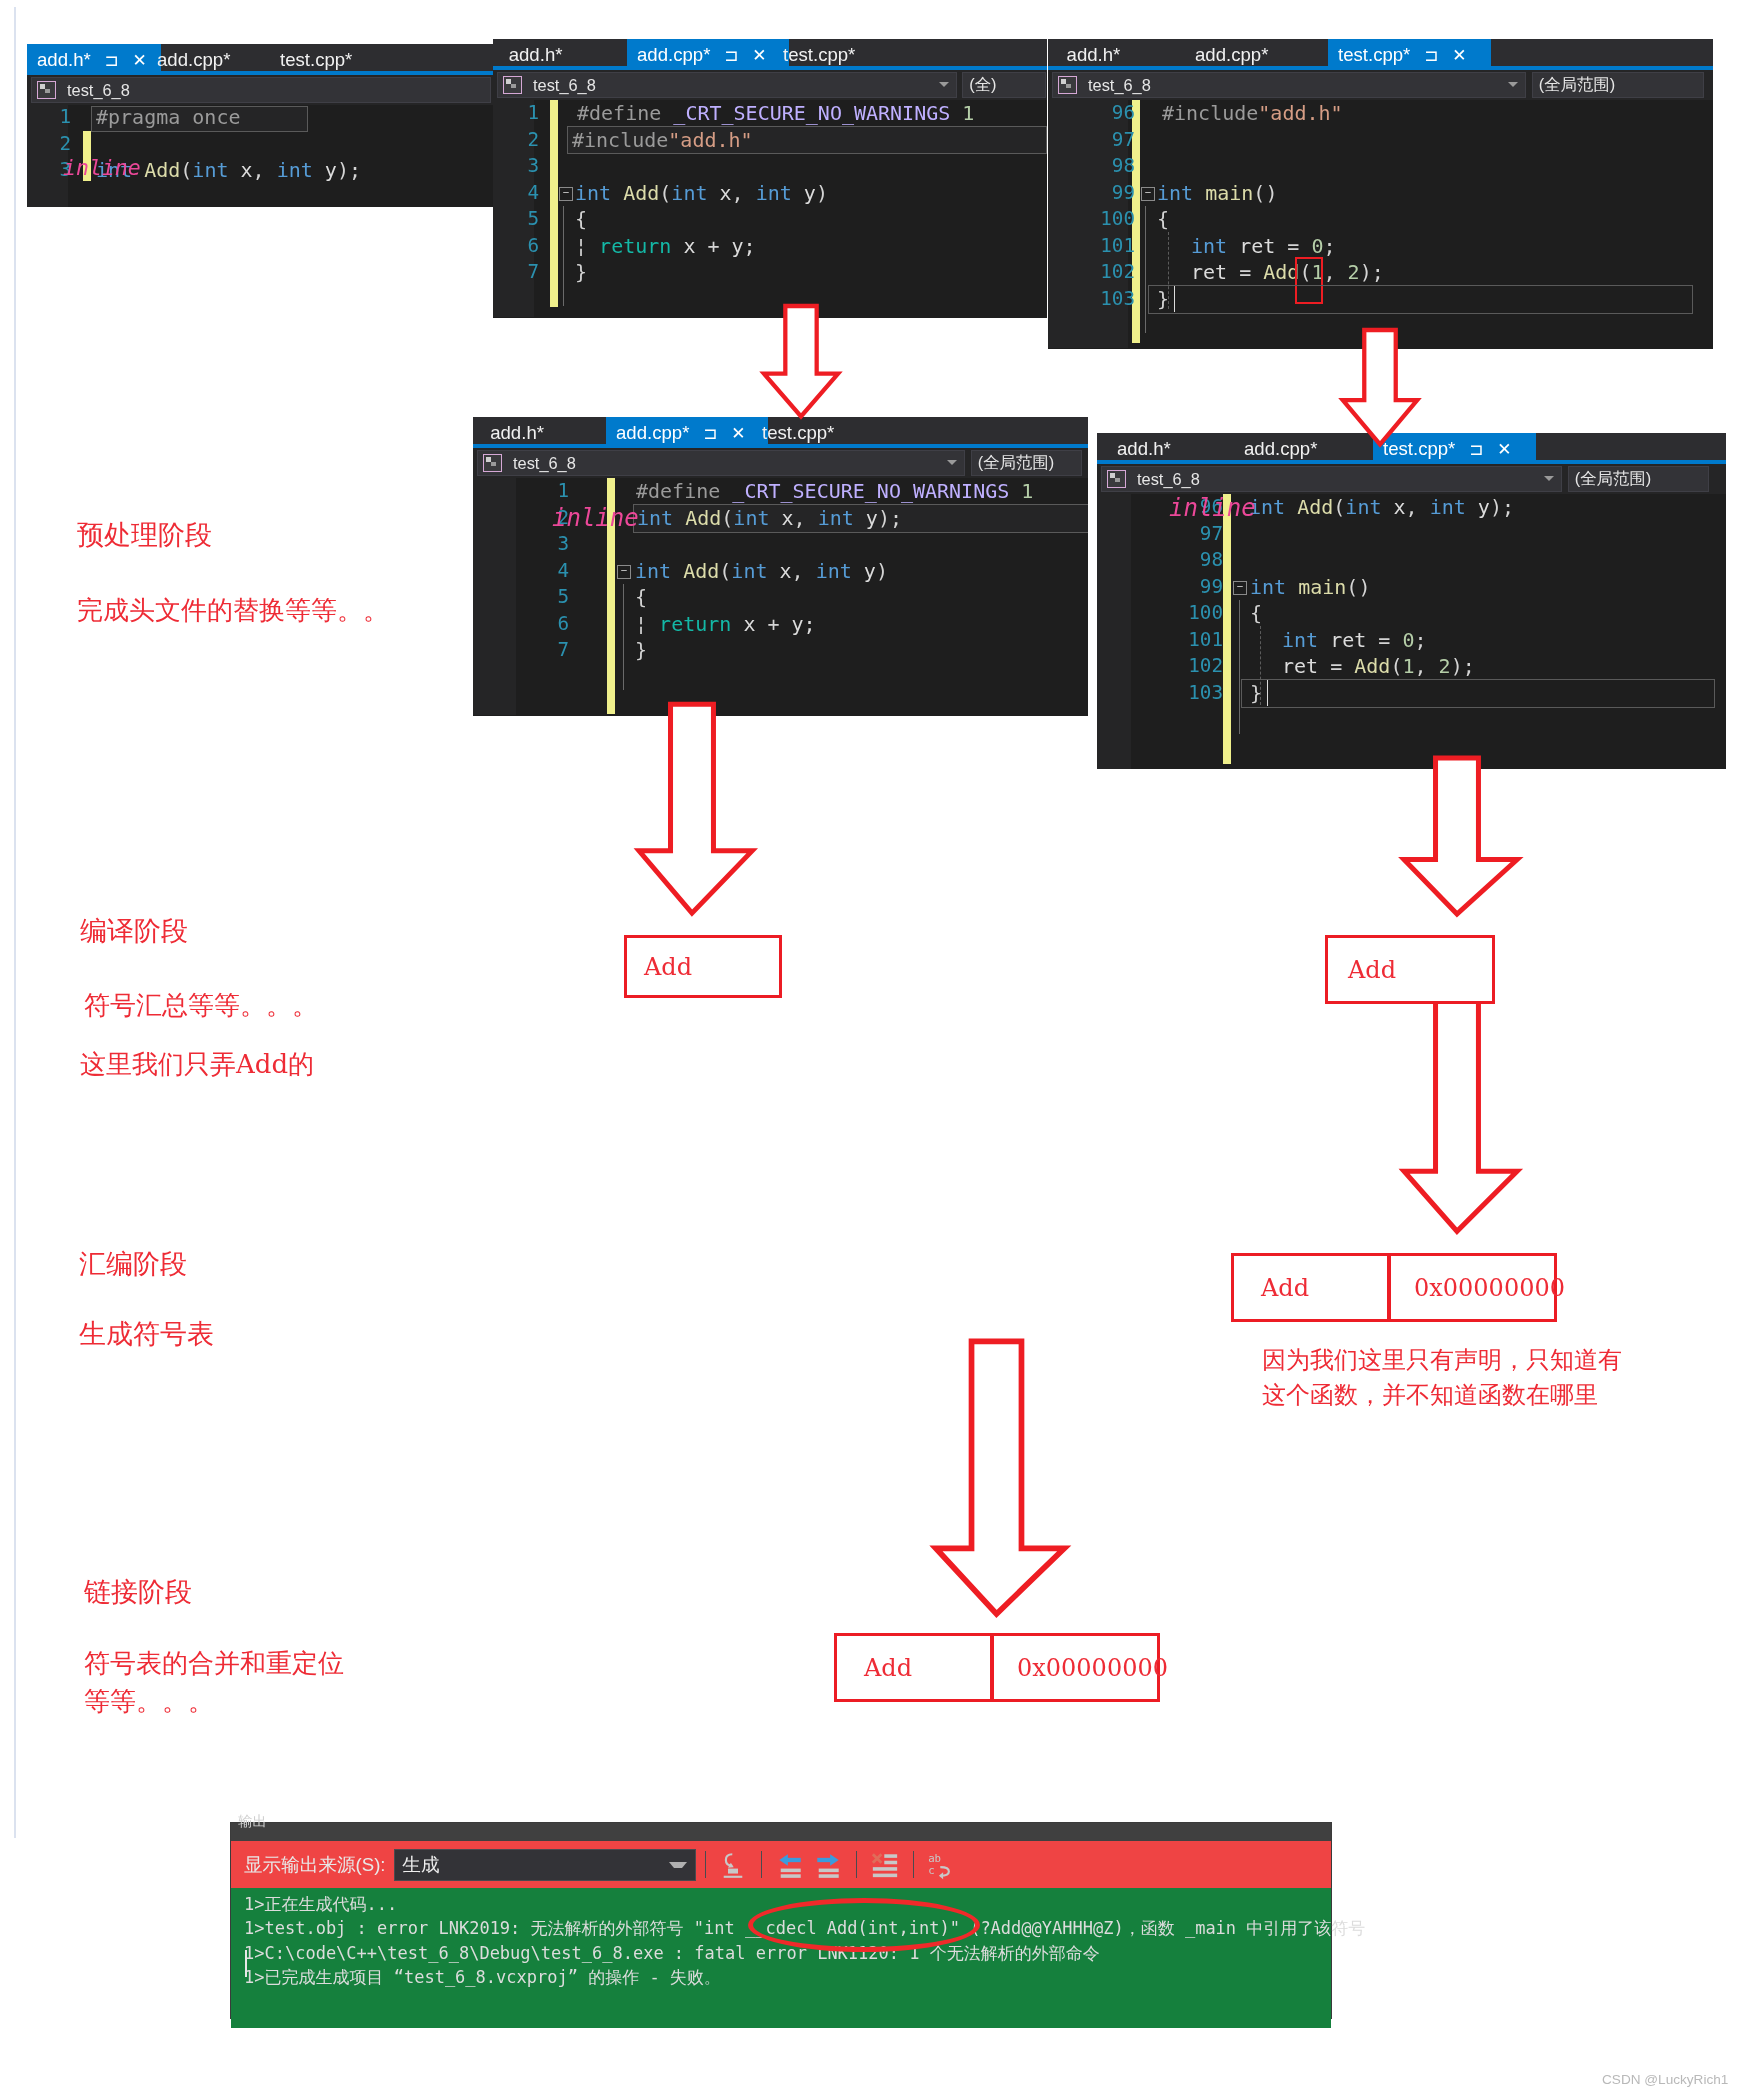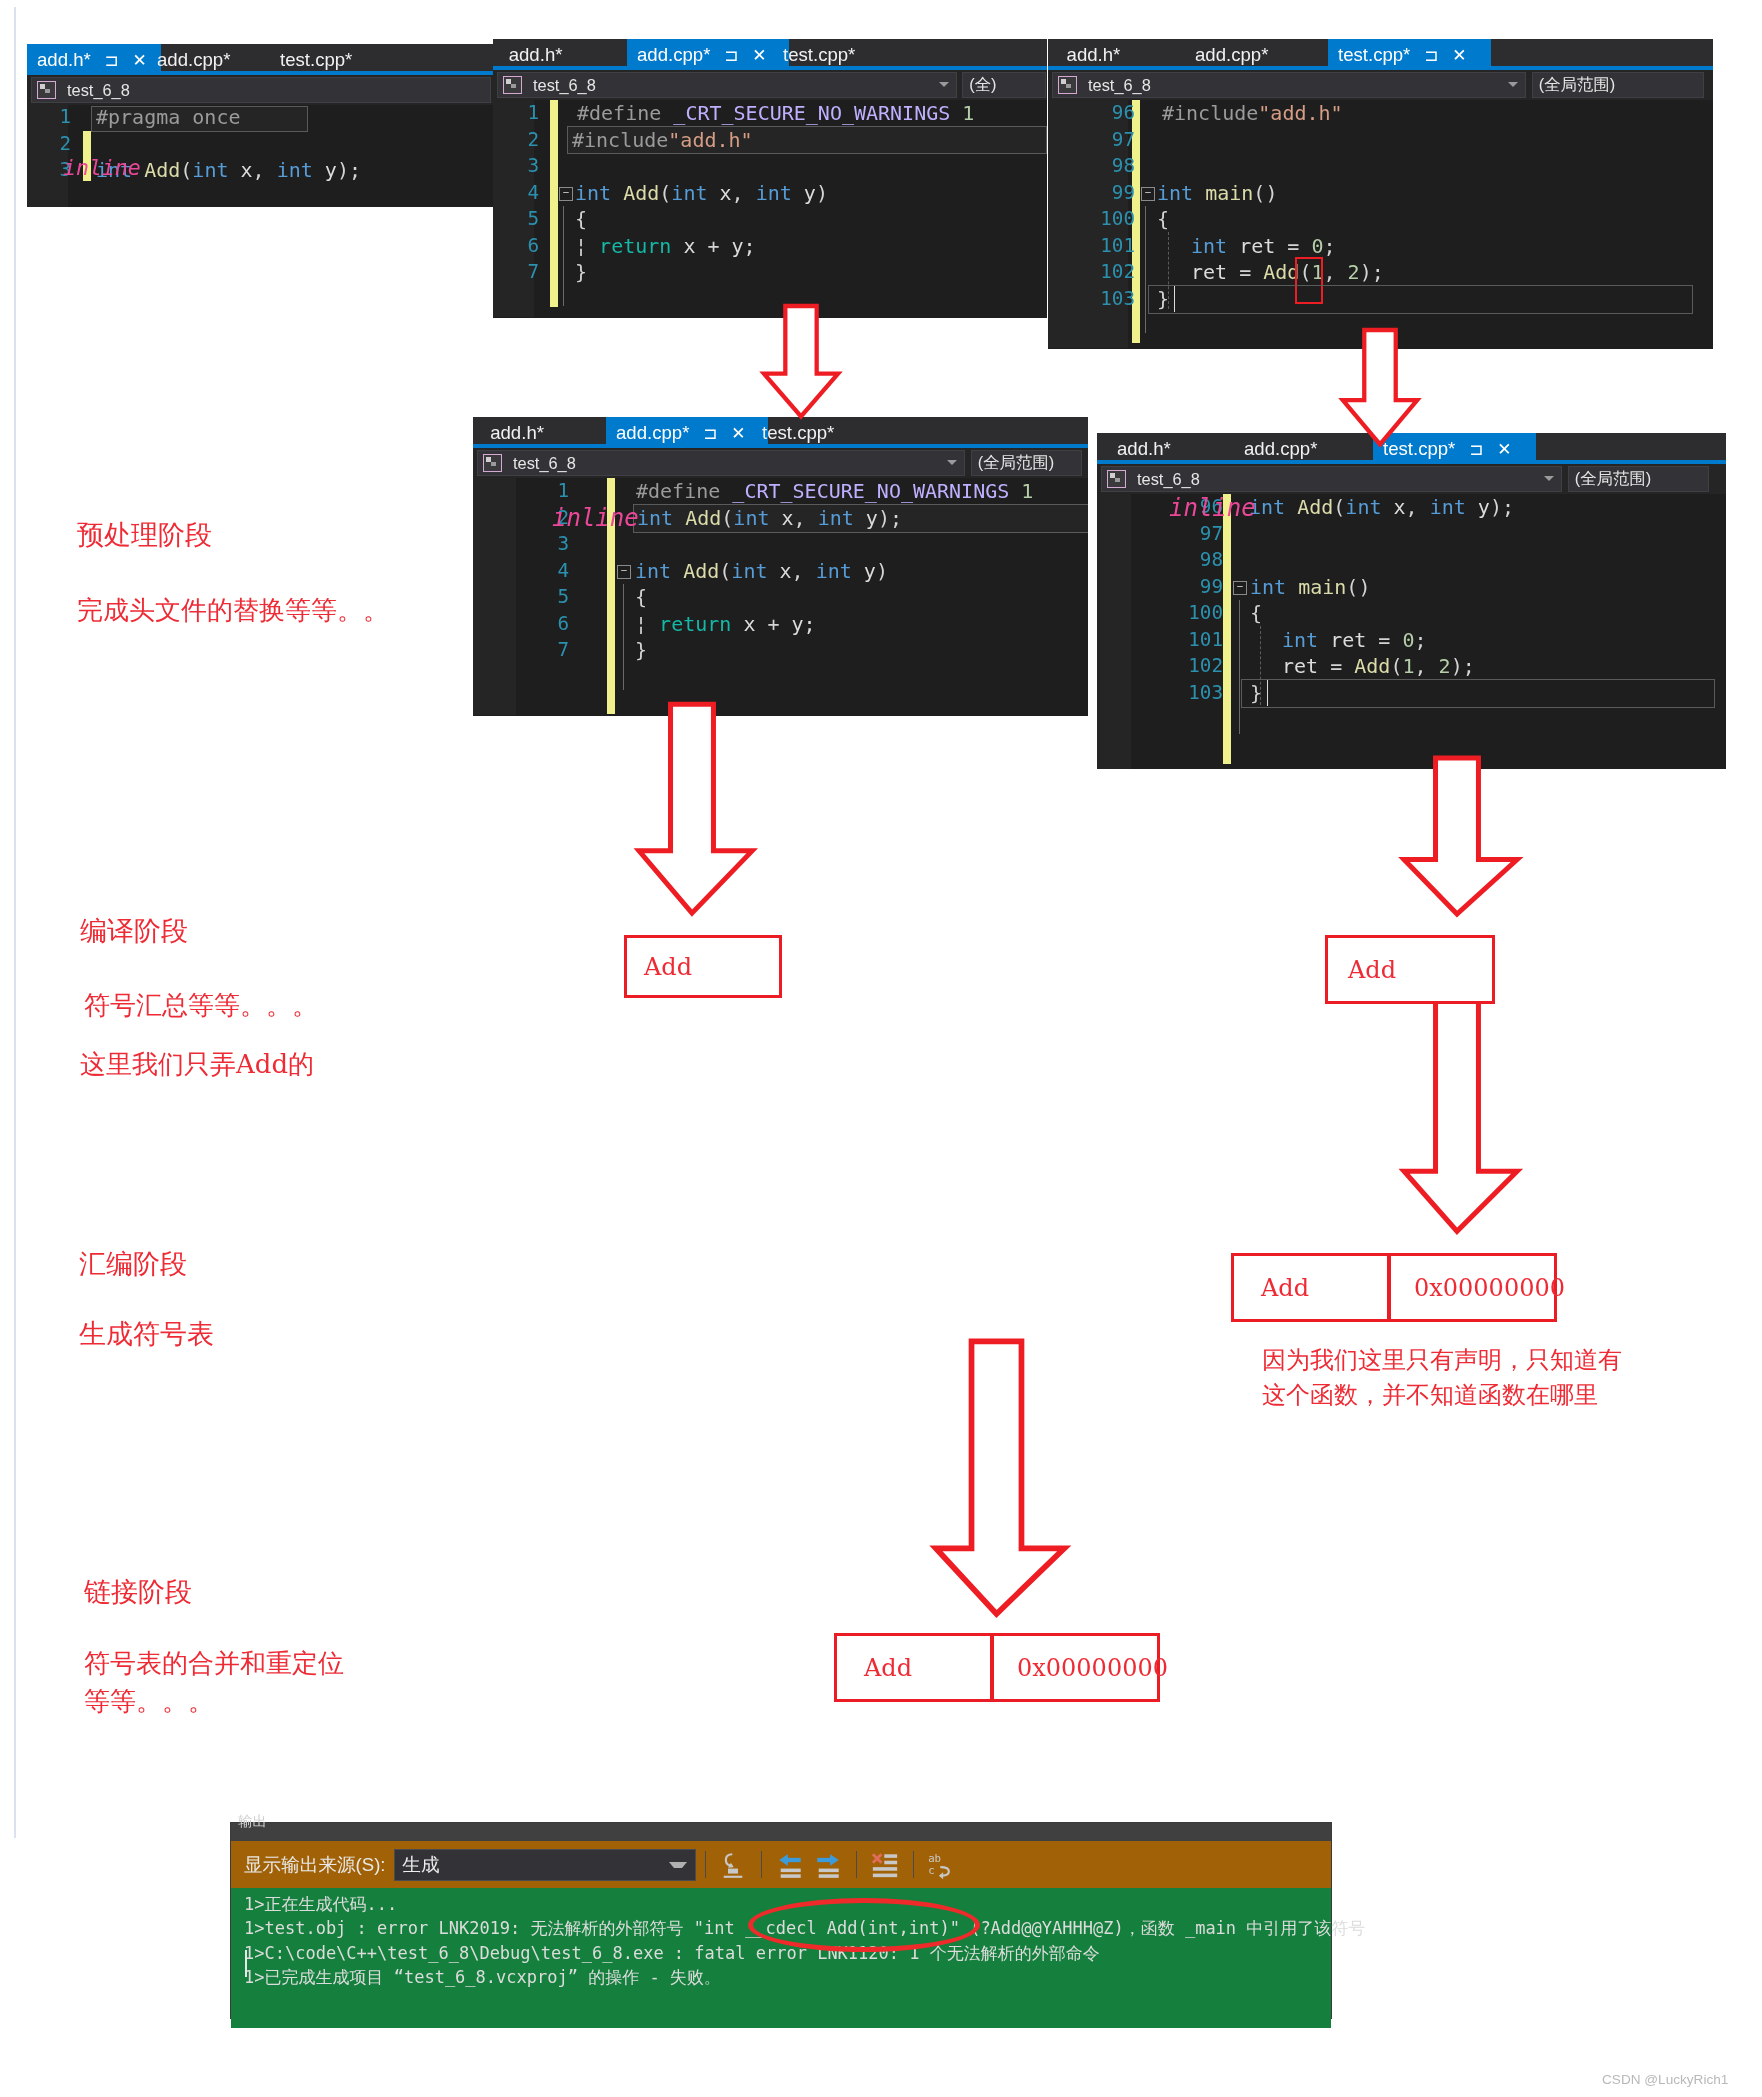--- a/index.html
+++ b/index.html
@@ -60,21 +60,21 @@
   
   .rbox{position:absolute;border:3.6px solid #ec1c24;background:#ffffff;}
   .rbox .cell{position:absolute;top:0;bottom:0;display:flex;align-items:center;
        color:#ee2b35;font-family:"DejaVu Serif","Liberation Serif",serif;font-size:24px;}
   .rdivider{position:absolute;top:0;bottom:0;width:3.6px;background:#ec1c24;}
 
   
   .outwin{position:absolute;background:#1e1e1e;border:1.4px solid #3b3b3b;}
   .outtitle{height:18px;background:#404040;position:relative;}
   .outtitle .tt{position:absolute;left:7.2px;top:-11.4px;color:#cfcfcf;font-size:14.3px;}
-  .outtoolbar{height:47px;background:#a16207;display:flex;align-items:center;}
+  .outtoolbar{height:47px;background:#ef4444;display:flex;align-items:center;}
   .outlabel{color:#e8e8e8;font-size:18.6px;margin-left:13px;
             font-family:"Liberation Sans","DejaVu Sans",sans-serif;}
   .outcombo{width:300px;height:30px;background:#333337;border:0.7px solid #4a4a4f;
             margin-left:8.6px;display:flex;align-items:center;position:relative;}
   .outcombo span{color:#efefef;font-size:18.6px;padding-left:7.2px;}
   .outcombo .caret{position:absolute;right:8.6px;top:12px;width:0;height:0;
         border-left:5.7px solid transparent;border-right:5.7px solid transparent;border-top:6.4px solid #b0b0b0;}
   .sep{width:0.7px;height:27px;background:#4a4a4f;margin:0 8.6px;}
   .tbico{width:30px;height:30px;position:relative;margin:0 4.3px;}
   .outbody{background:#15803d;padding:4.3px 0 0 13px;}

